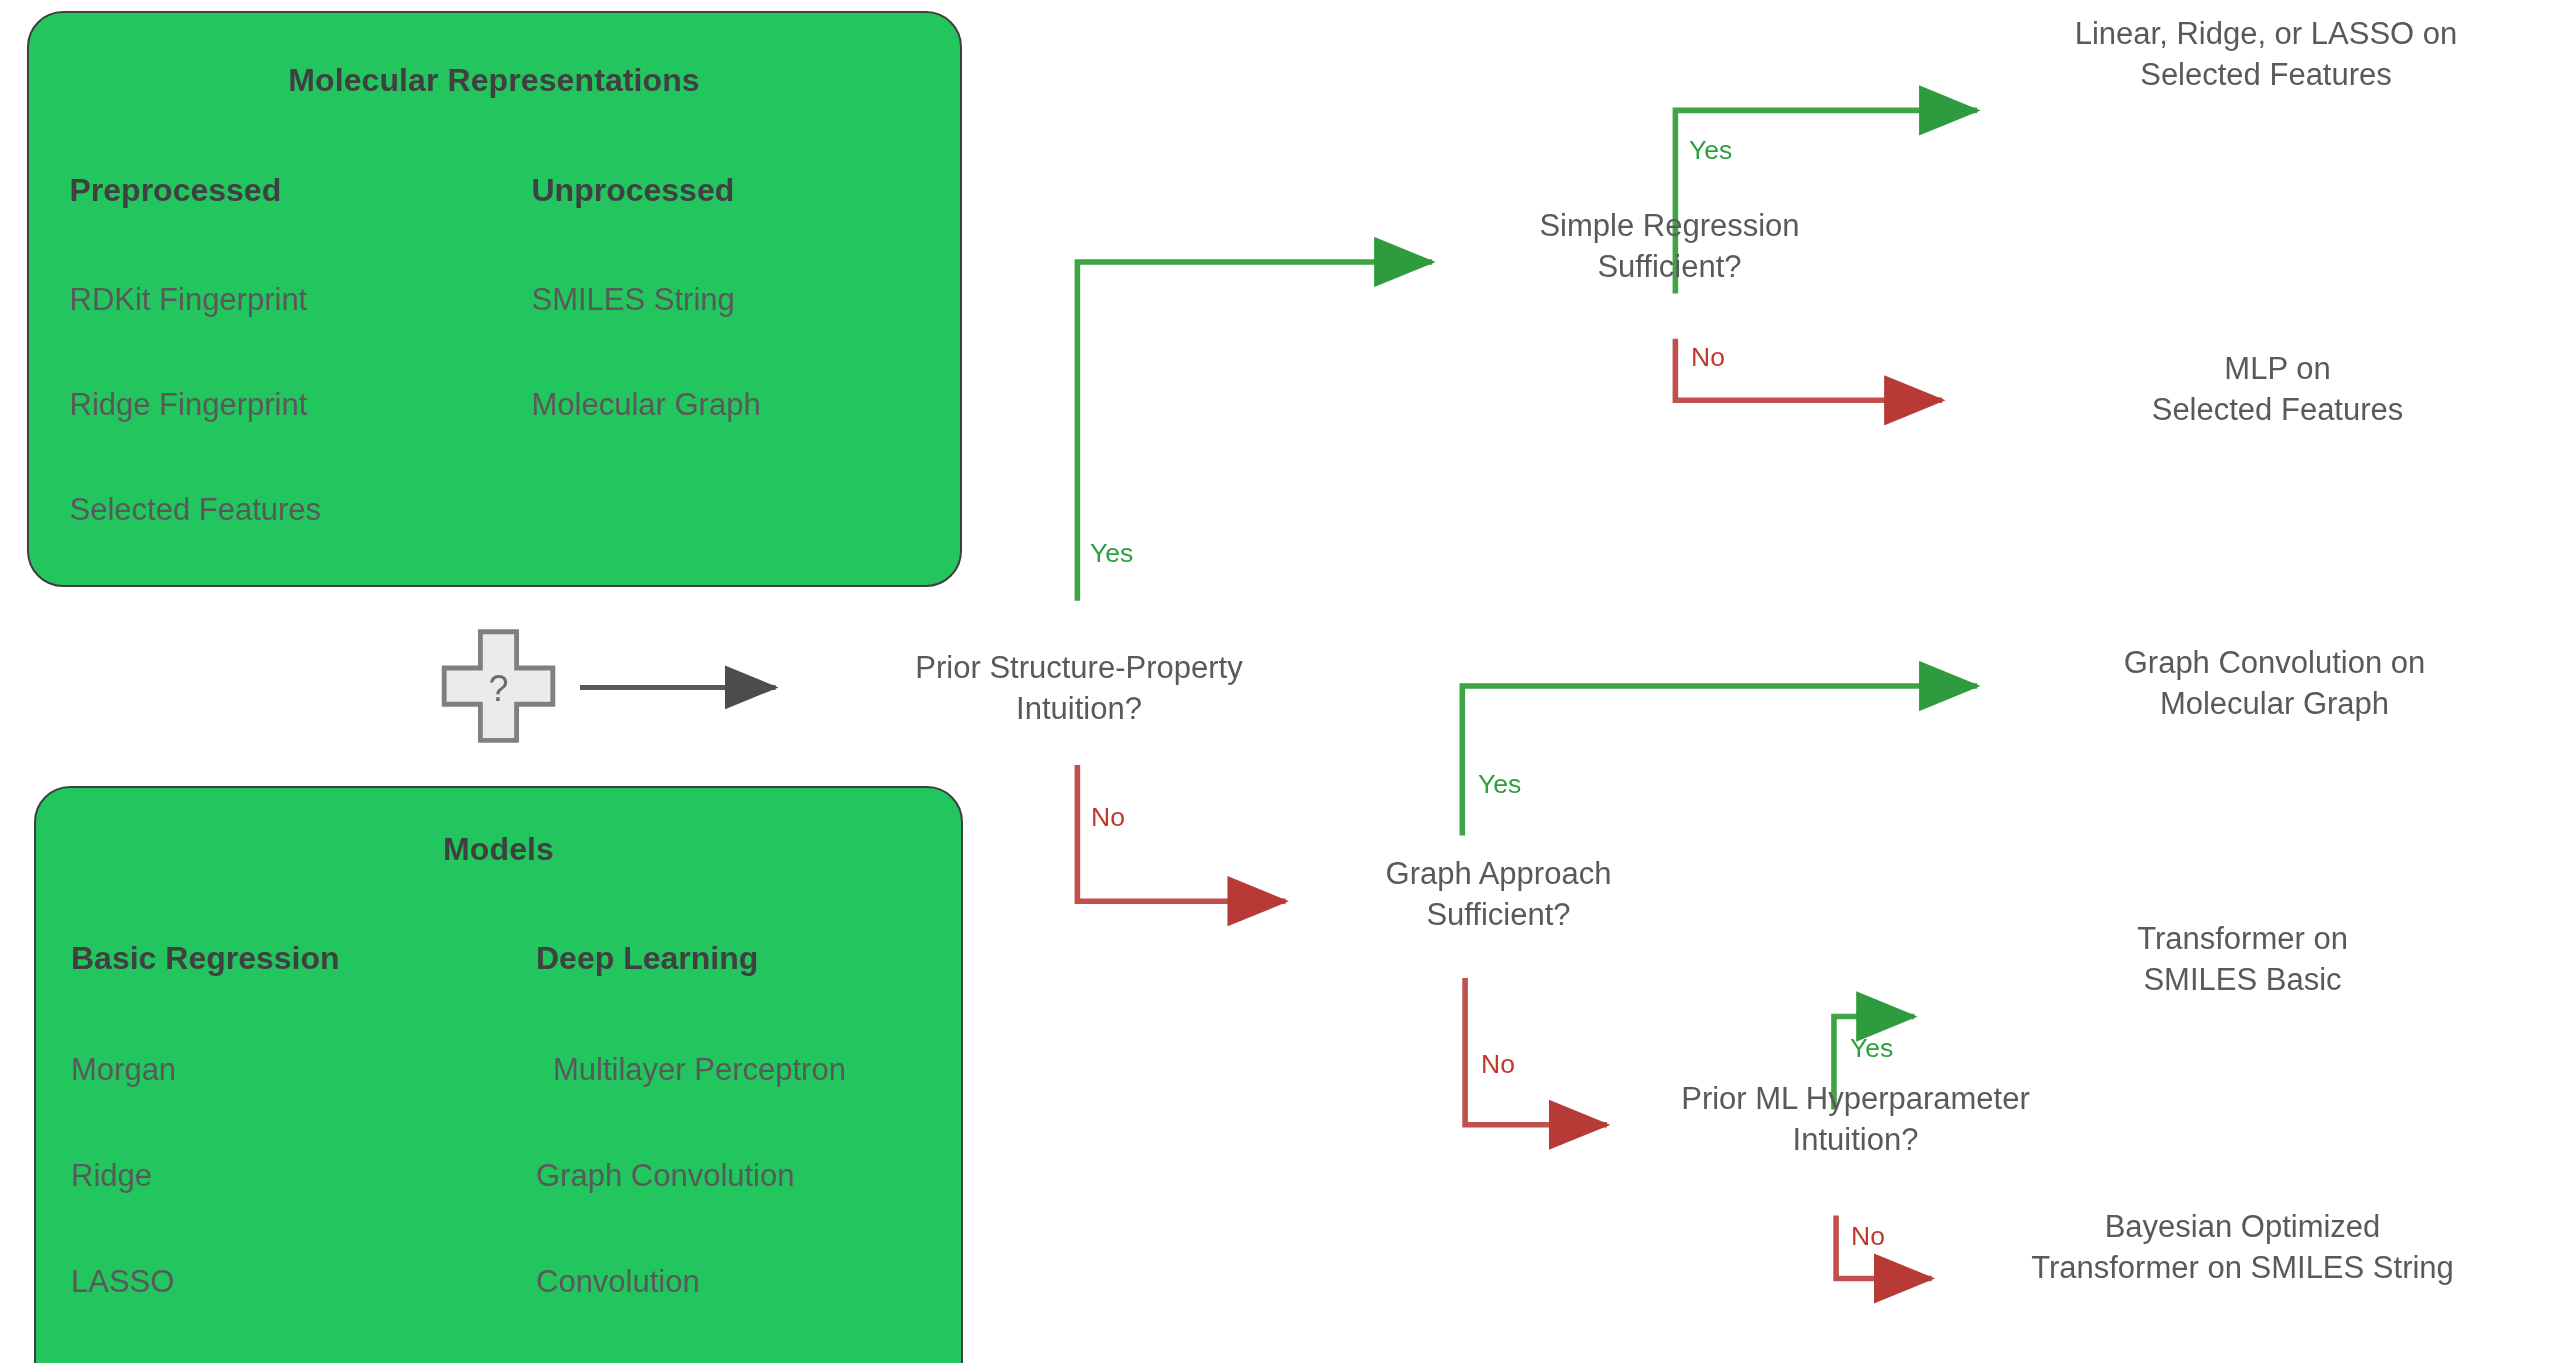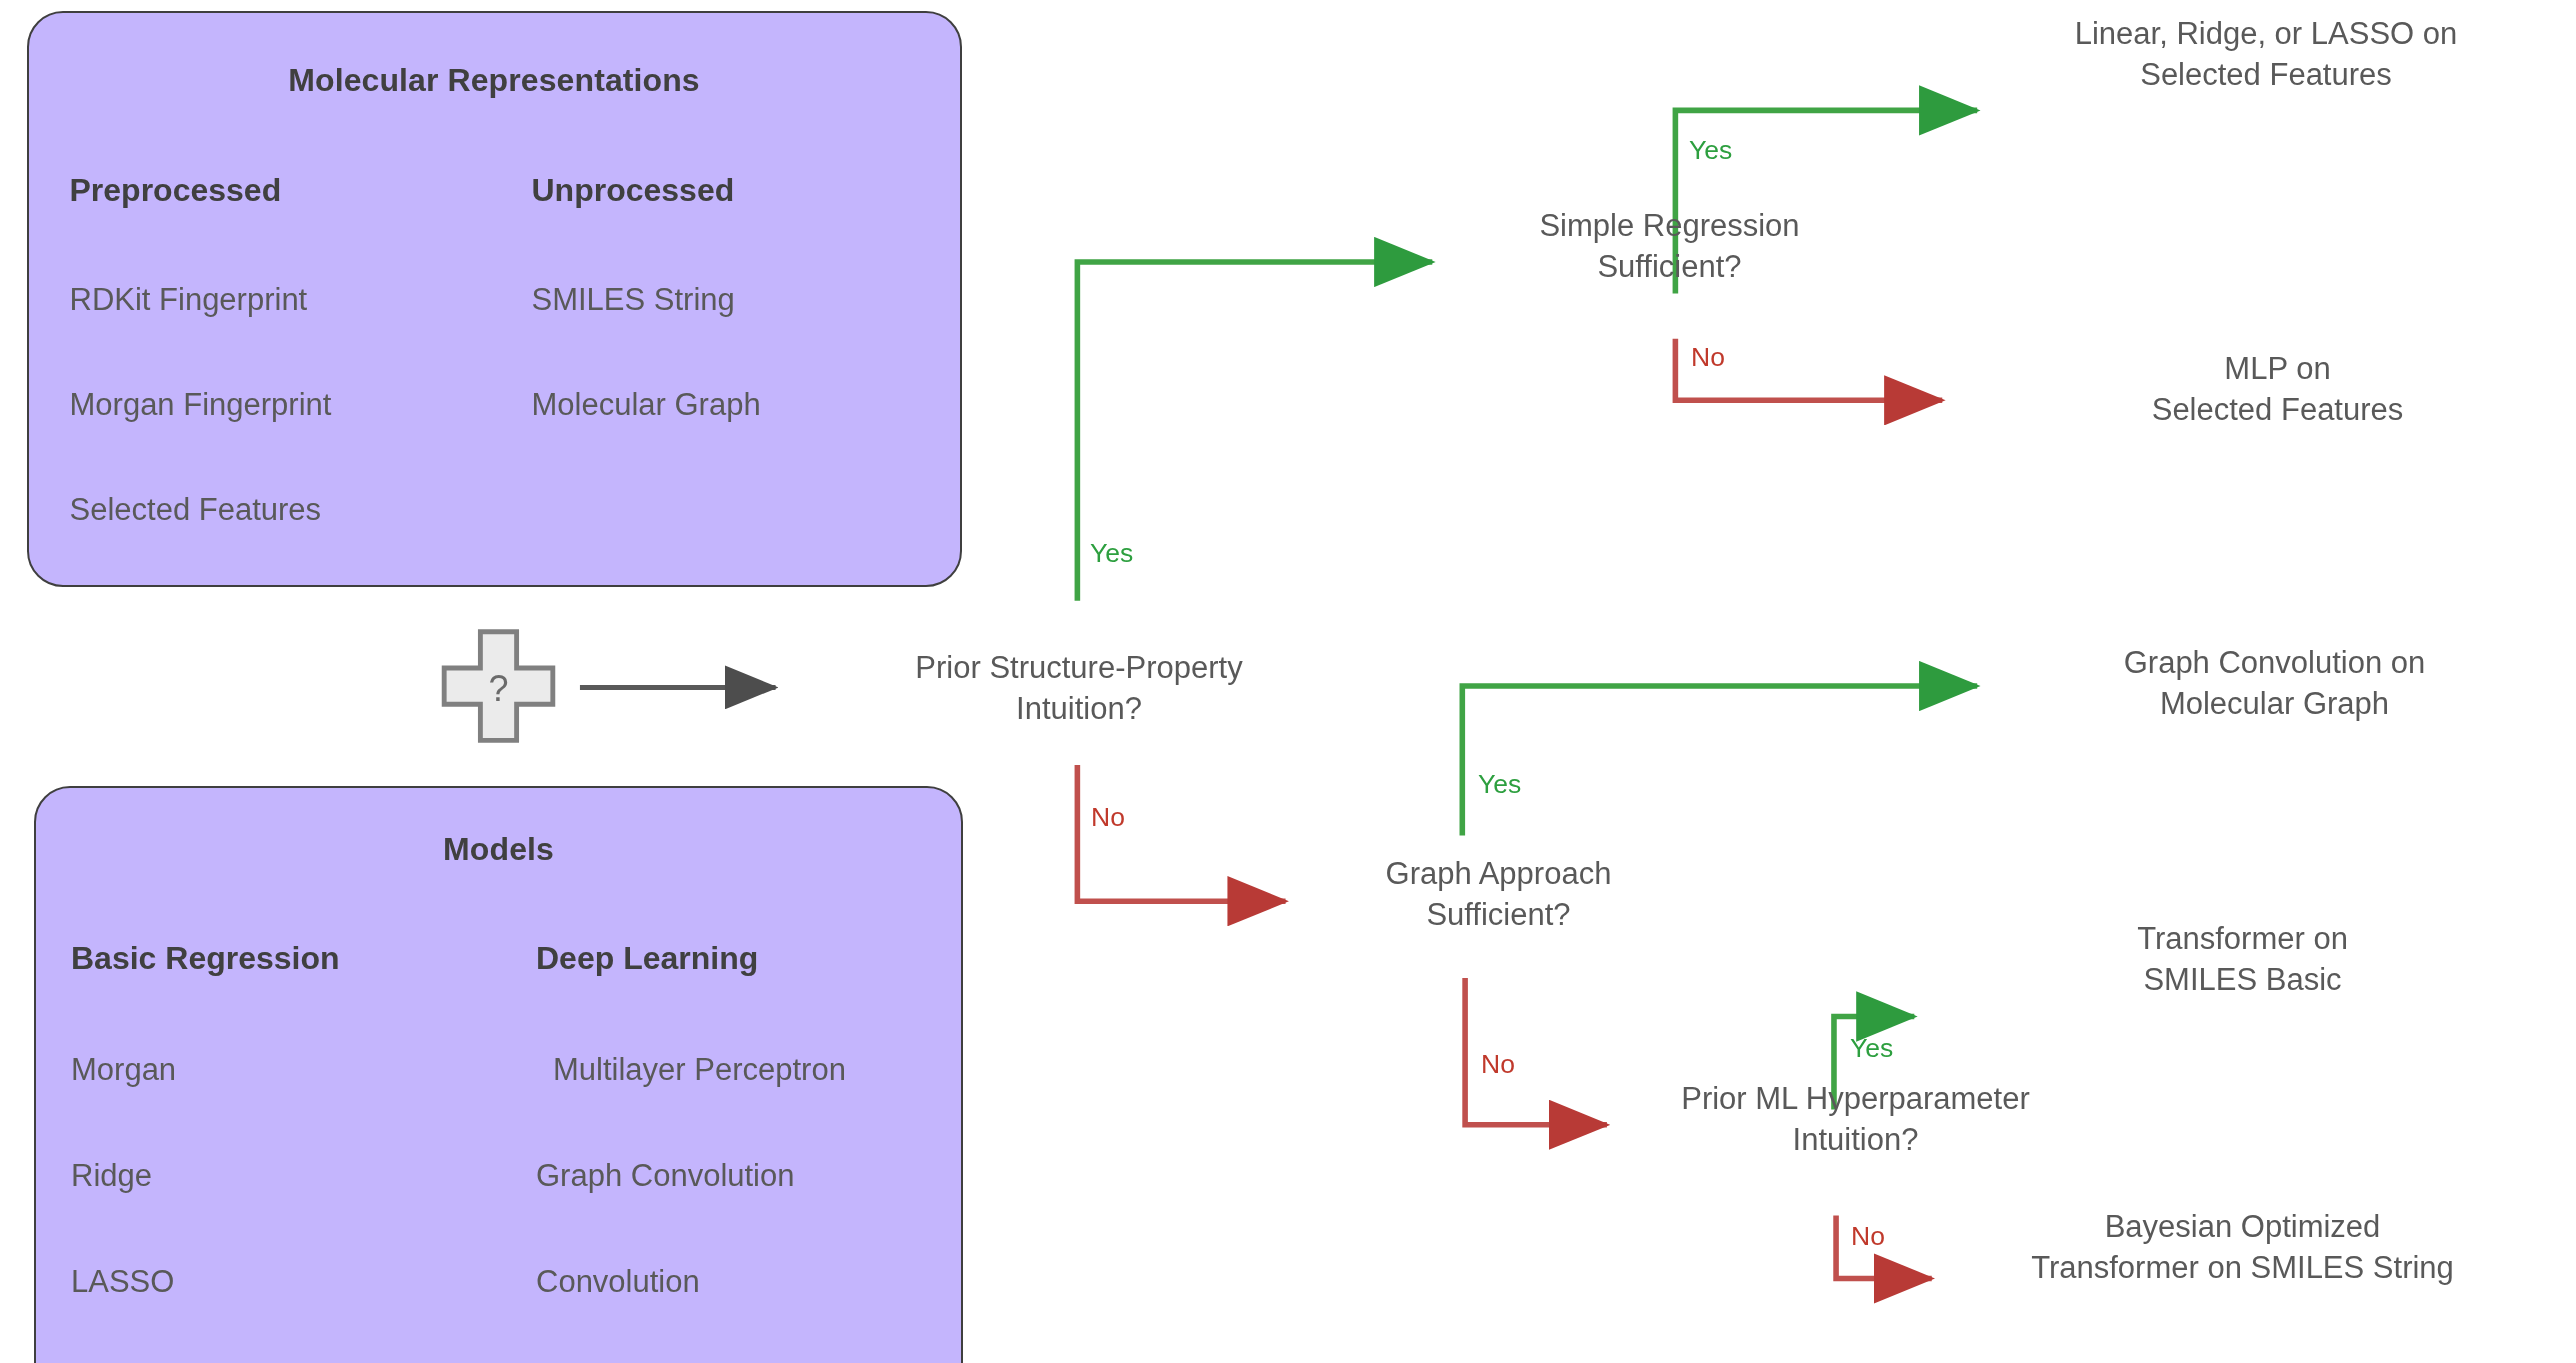--- a/index.html
+++ b/index.html
@@ -25,21 +25,21 @@
     width: 2576px;
     height: 1363px;
     pointer-events: none;
   }
 
   
   .panel {
     position: absolute;
     border: 2.1px solid #3f3f3f;
     border-radius: 36px;
-    background: #c4b5fd;
+    background: #22c55e;
     box-sizing: border-box;
   }
   .panel-title {
     position: absolute;
     left: 0;
     right: 0;
     text-align: center;
     font-size: 32px;
     font-weight: bold;
     color: #404040;
@@ -133,21 +133,21 @@
     <path d="M 2628 1740 L 2628 1830 L 2765 1830" fill="none" stroke="#c0504d" stroke-width="8" marker-end="url(#ah-red)"></path>
   </svg>
 
   <div class="panel" style="left:26.5px; top:10.5px; width:935px; height:576px;">
 
     <div class="panel-title" style="top:49px;">Molecular Representations</div>
 
     <div class="panel-col" style="left:41px; top:0;">
       <div class="col-head" style="position:absolute; left:0; top:159px;">Preprocessed</div>
       <div class="col-item" style="position:absolute; left:0; top:269px;">RDKit Fingerprint</div>
-      <div class="col-item" style="position:absolute; left:0; top:374px;">Morgan Fingerprint</div>
+      <div class="col-item" style="position:absolute; left:0; top:374px;">Ridge Fingerprint</div>
       <div class="col-item" style="position:absolute; left:0; top:479px;">Selected Features</div>
     </div>
 
     <div class="panel-col" style="left:503px; top:0;">
       <div class="col-head" style="position:absolute; left:0; top:159px;">Unprocessed</div>
       <div class="col-item" style="position:absolute; left:0; top:269px;">SMILES String</div>
       <div class="col-item" style="position:absolute; left:0; top:374px;">Molecular Graph</div>
     </div>
   </div>
 

